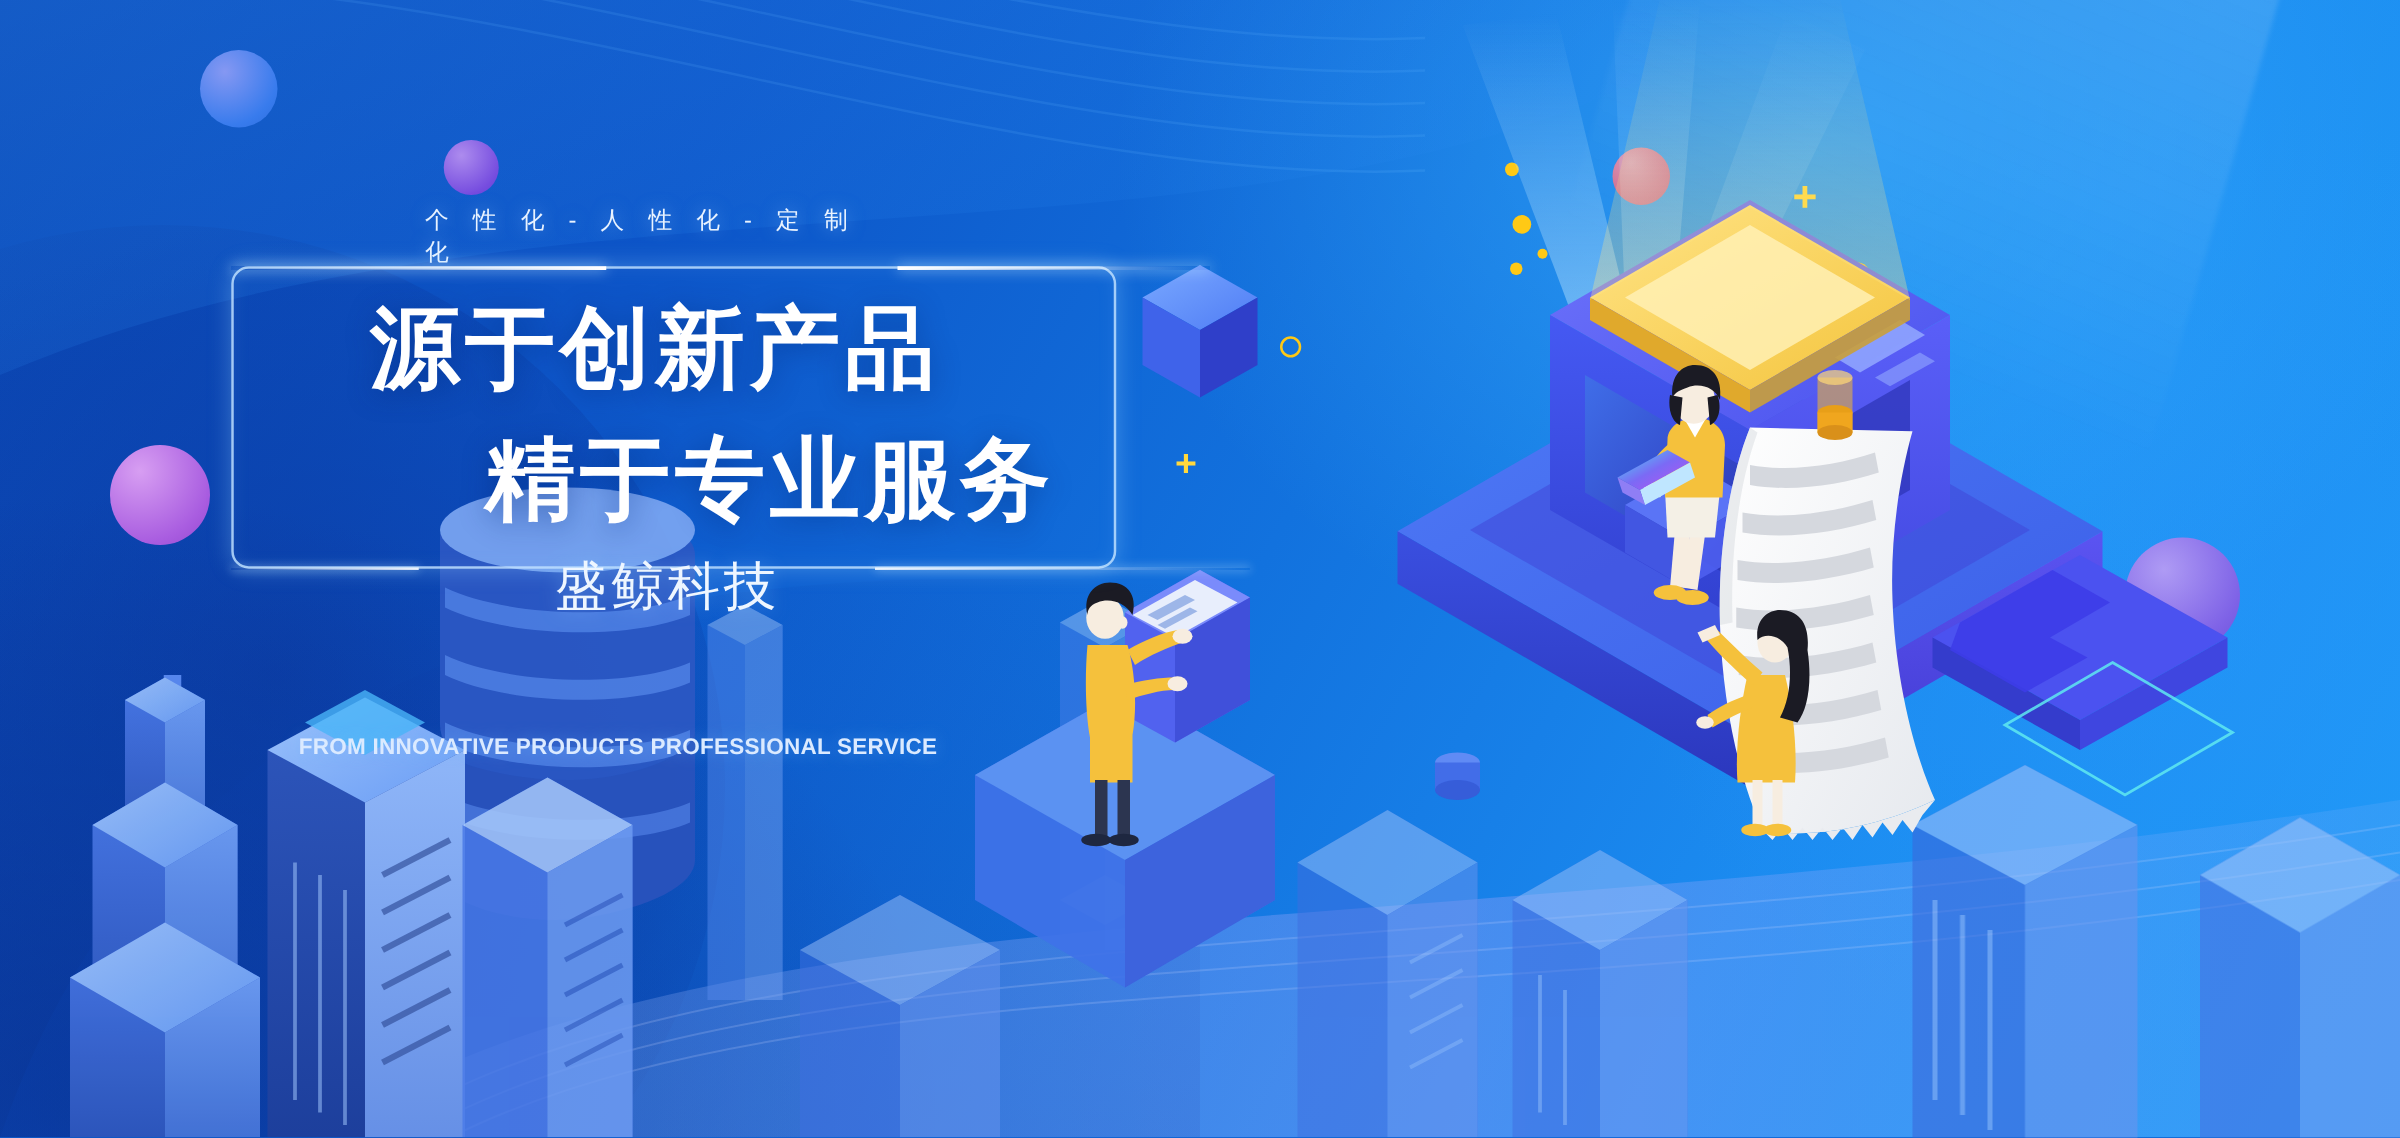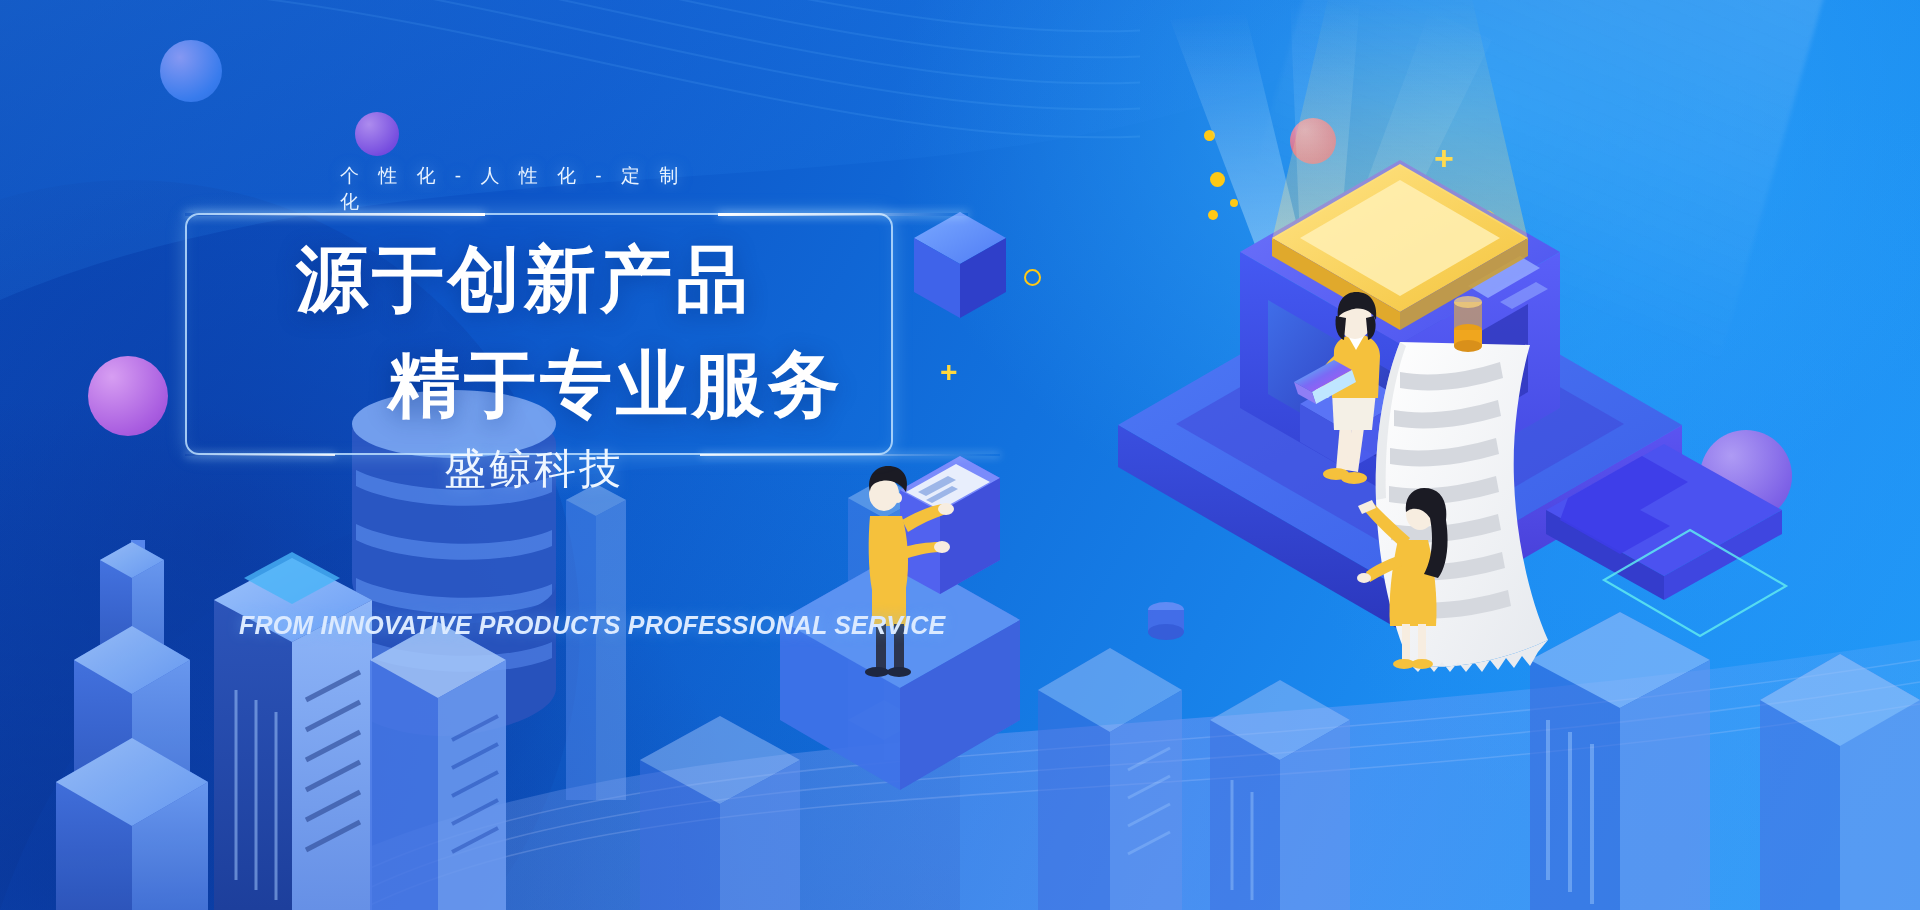--- a/index.html
+++ b/index.html
@@ -79,23 +79,23 @@
   }
   .headline.l1 { left:296px; top:243px; }
   .headline.l2 { left:388px; top:348px; }
 
   .company {
     position:absolute; left:444px; top:441px;
     color:#eef6ff; font-size:42px; letter-spacing:3px; font-weight:400;
     text-shadow:0 0 16px rgba(140,200,255,.45);
   }
   .engline {
-    position:absolute; left:239px; top:611px;
-    color:#dbeaff; font-size:25px; font-weight:700; letter-spacing:.2px;
-    white-space:nowrap; text-shadow:0 0 14px rgba(120,190,255,.45);font-style:italic;
+    position:absolute; left:239px; top:587px;
+    color:#dbeaff; font-size:18px; font-weight:700; letter-spacing:.2px;
+    white-space:nowrap; text-shadow:0 0 14px rgba(120,190,255,.45);
   }
 
   
   .svgfill { position:absolute; inset:0; width:1920px; height:910px; }
 </style>
 </head>
 <body>
 
 <div id="banner">
 

